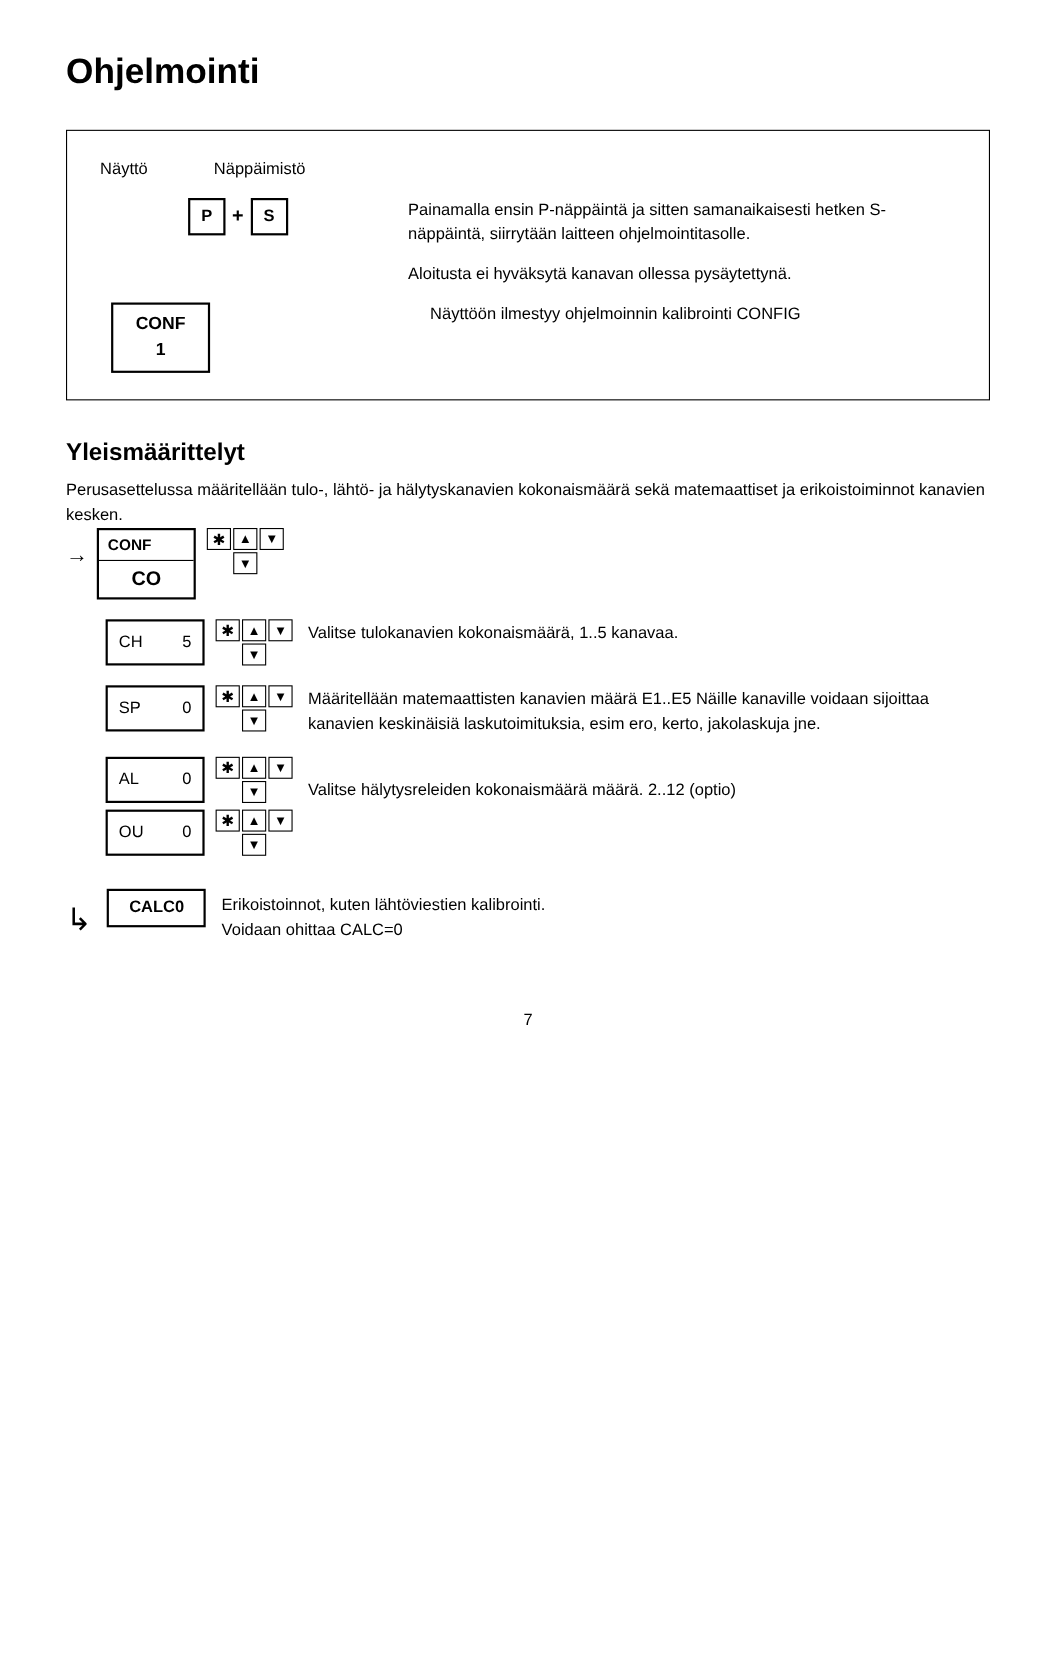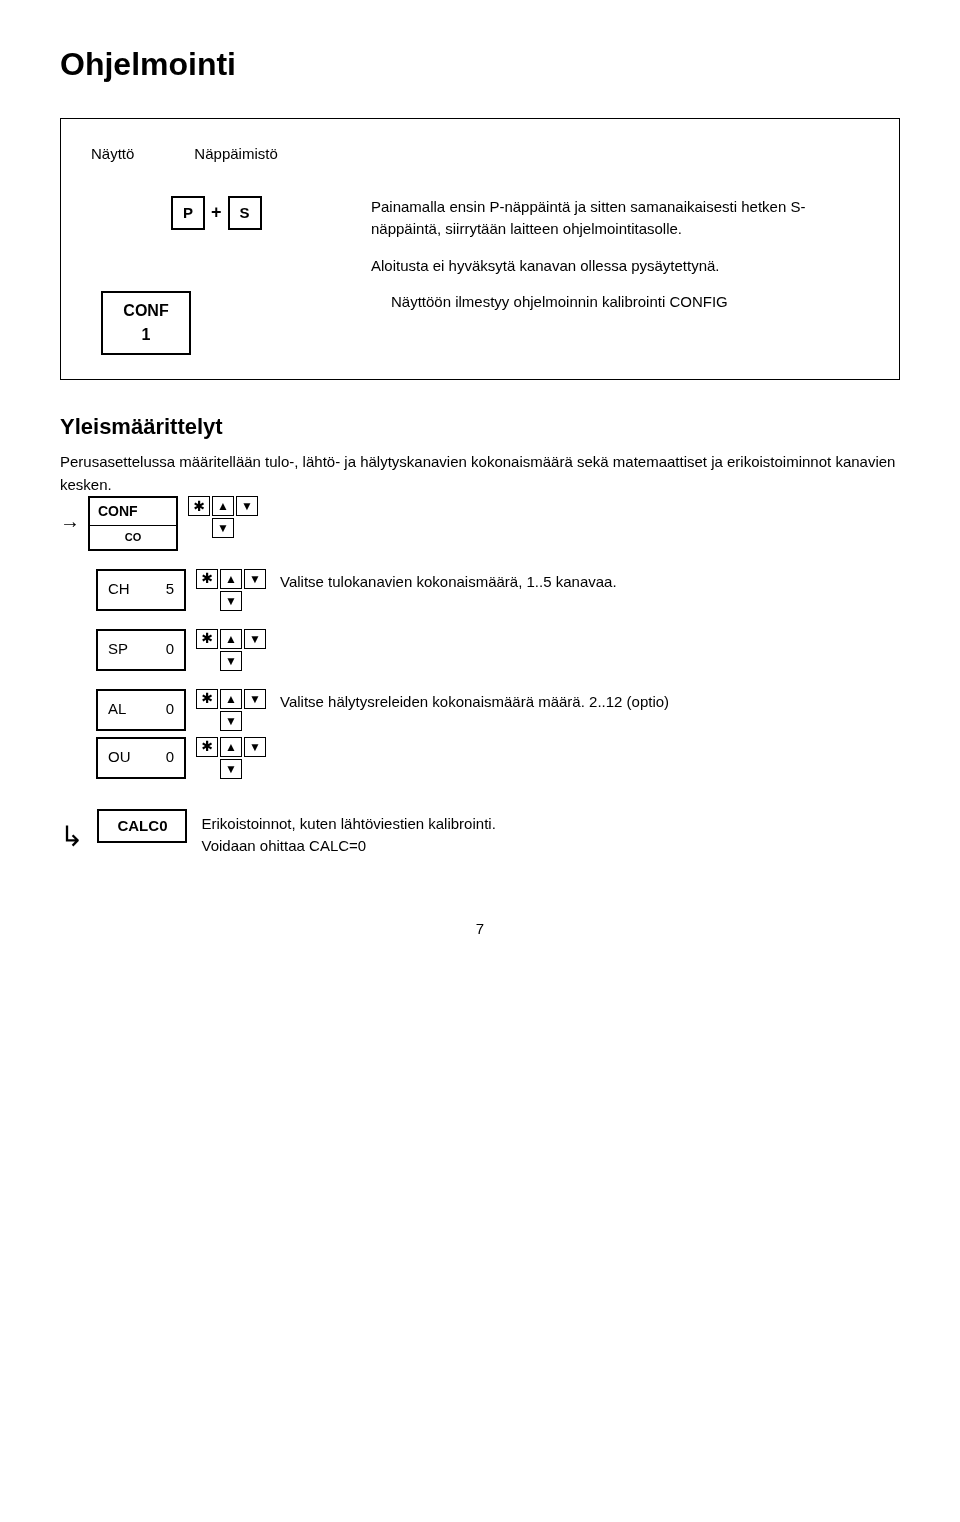--- a/index.html
+++ b/index.html
@@ -24,21 +24,21 @@
     .top-section {
       border: 1.5px solid #000;
       padding: 24px 30px;
       margin-bottom: 30px;
     }
 
     .naytto-nappaimisto-row {
       display: flex;
       align-items: center;
       gap: 0;
-      margin-bottom: 30px;
+      margin-bottom: 14px;
     }
 
     .left-labels {
       display: flex;
       gap: 60px;
       min-width: 260px;
     }
 
     .key-button {
       display: inline-flex;
@@ -177,21 +177,21 @@
       font-size: 14px;
       border-bottom: 1px solid #000;
     }
 
     .conf-co-display .bottom-cell {
       display: flex;
       align-items: center;
       justify-content: center;
       padding: 3px 24px;
       font-weight: bold;
-      font-size: 11px;
+      font-size: 18px;
     }
 
     
     .calc-display {
       border: 2px solid #000;
       min-width: 90px;
       display: flex;
       flex-direction: row;
       align-items: center;
       justify-content: center;
@@ -347,23 +347,27 @@
       <span class="ctrl-btn-ast">✱</span>
       <div style="display:flex; gap:2px;">
         <span class="ctrl-btn">▲</span>
         <span class="ctrl-btn">▼</span>
       </div>
     </div>
     <div style="display:flex; justify-content:center;">
       <span class="ctrl-btn">▼</span>
     </div>
   </div>
-</div>
-
-<div class="control-row" style="margin-bottom:6px;">
+  <div class="ctrl-desc">
+    <span>Määritellään matemaattisten kanavien määrä E1..E5
+Näille kanaville voidaan sijoittaa kanavien keskinäisiä laskutoimituksia, esim ero, kerto, jakolaskuja jne.</span>
+  </div>
+</div>
+
+<div class="control-row" style="margin-bottom:6px;align-items:flex-end;">
   <div style="width:36px; flex-shrink:0;"></div>
   <div class="two-col-display">
     <span>AL</span>
     <span>0</span>
   </div>
   <div class="ctrl-group-al">
     <div class="top-row">
       <span class="ctrl-btn-ast">✱</span>
       <div style="display:flex; gap:2px; align-items:center;">
         <div style="display:flex; flex-direction:column; gap:2px;">

